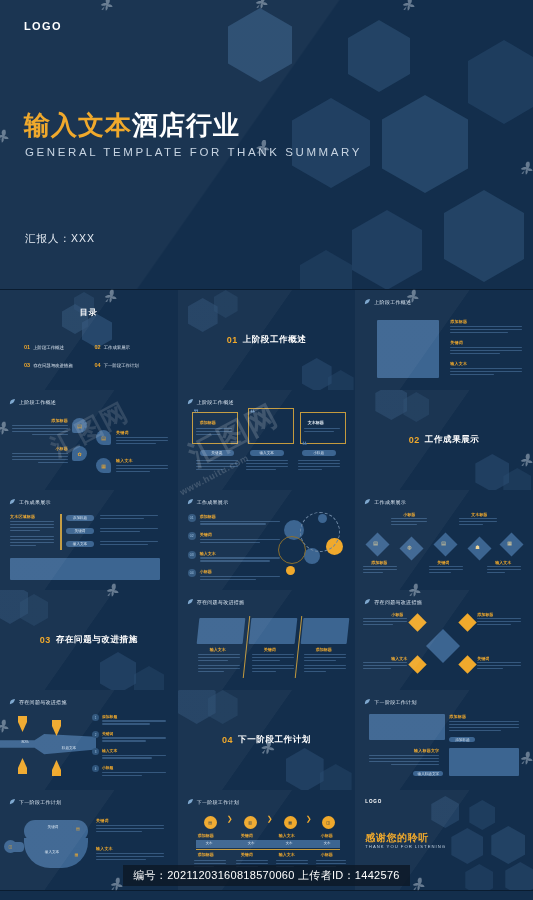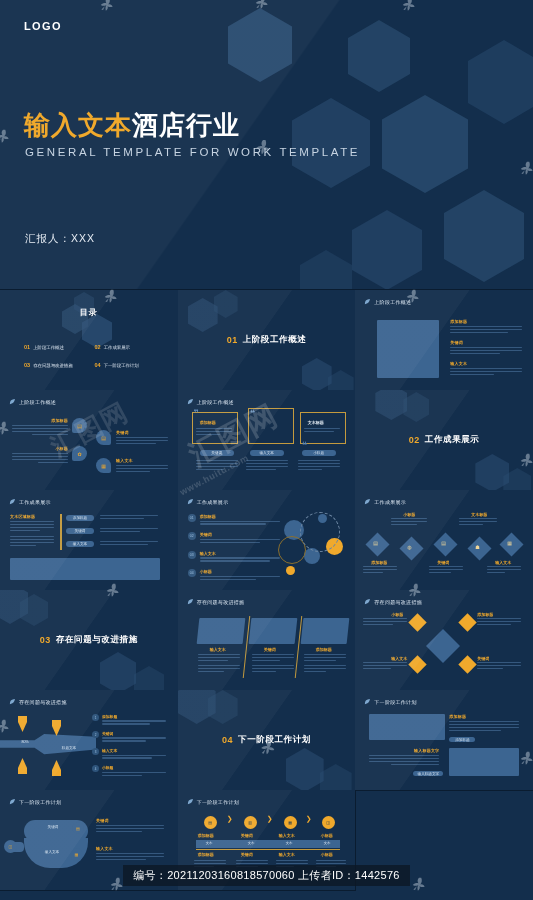--- a/index.html
+++ b/index.html
@@ -86,21 +86,21 @@
       <div class="hex" style="left:382px;top:95px;width:86px;height:98px;opacity:.72"></div>
       <div class="hex" style="left:468px;top:40px;width:72px;height:84px;opacity:.45"></div>
       <div class="hex" style="left:352px;top:210px;width:70px;height:80px;opacity:.5"></div>
       <div class="hex" style="left:444px;top:190px;width:80px;height:92px;opacity:.62"></div>
       <div class="hex" style="left:300px;top:250px;width:52px;height:60px;opacity:.35"></div>
     </div>
     <div class="logo">LOGO</div>
     <div class="ttl">
       <span class="o">输入文本</span><span class="w">酒店行业</span>
     </div>
-    <div class="sub">GENERAL TEMPLATE FOR WORK TEMPLATE</div>
+    <div class="sub">GENERAL TEMPLATE FOR THANK SUMMARY</div>
     <div class="pres">汇报人：XXX</div>
   </div>
 
   <div class="grid">
 
     <div class="cell">
       <div class="slide">
         <div class="hexwrap">
           <div class="hex" style="left:62px;top:14px;width:26px;height:30px;opacity:.6"></div>
           <div class="hex" style="left:82px;top:24px;width:30px;height:34px;opacity:.75"></div>
@@ -713,20 +713,36 @@
             <div class="line" style="width:18px"></div>
           </div>
         <div style="position:absolute;left:138px;top:70px">
             <div class="line" style="width:30px"></div>
             <div class="line" style="width:30px"></div>
             <div class="line" style="width:20px"></div>
           </div>
       </div>
     </div>
 
+    <div class="cell">
+      <div class="slide ty">
+        <div class="hexwrap">
+          <div class="hex" style="left:76px;top:6px;width:28px;height:32px;opacity:.55"></div>
+          <div class="hex" style="left:114px;top:10px;width:26px;height:30px;opacity:.45"></div>
+          <div class="hex" style="left:96px;top:38px;width:32px;height:36px;opacity:.5"></div>
+          <div class="hex" style="left:136px;top:36px;width:34px;height:38px;opacity:.6"></div>
+          <div class="hex" style="left:110px;top:74px;width:28px;height:32px;opacity:.4"></div>
+          <div class="hex" style="left:150px;top:72px;width:30px;height:34px;opacity:.48"></div>
+        </div>
+        <div class="logo">LOGO</div>
+        <div class="big">感谢您的聆听</div>
+        <div class="en">THANK YOU FOR LISTENING</div>
+        <div class="pres">汇报人：XXX</div>
+      </div>
+    </div>
 
   </div>
 
   <div>
     <svg class="bird" style="left:98px;top:-4px;width:18px;height:18px;" viewBox="0 0 32 32" fill="#b8c6d4">
         <path d="M20 3c2 5 1 9-2 12 4-1 7 1 8 4-3 1-6 1-9-1 1 3 0 6-3 8-1-4-1-7 1-10-3 2-7 2-10 0 3-3 7-4 10-3-2-3-2-7 1-10z"></path>
         <path d="M12 18l-6 6 3 1z"></path>
       </svg>
     <svg class="bird" style="left:400px;top:-4px;width:18px;height:18px;" viewBox="0 0 32 32" fill="#b8c6d4">
         <path d="M20 3c2 5 1 9-2 12 4-1 7 1 8 4-3 1-6 1-9-1 1 3 0 6-3 8-1-4-1-7 1-10-3 2-7 2-10 0 3-3 7-4 10-3-2-3-2-7 1-10z"></path>

